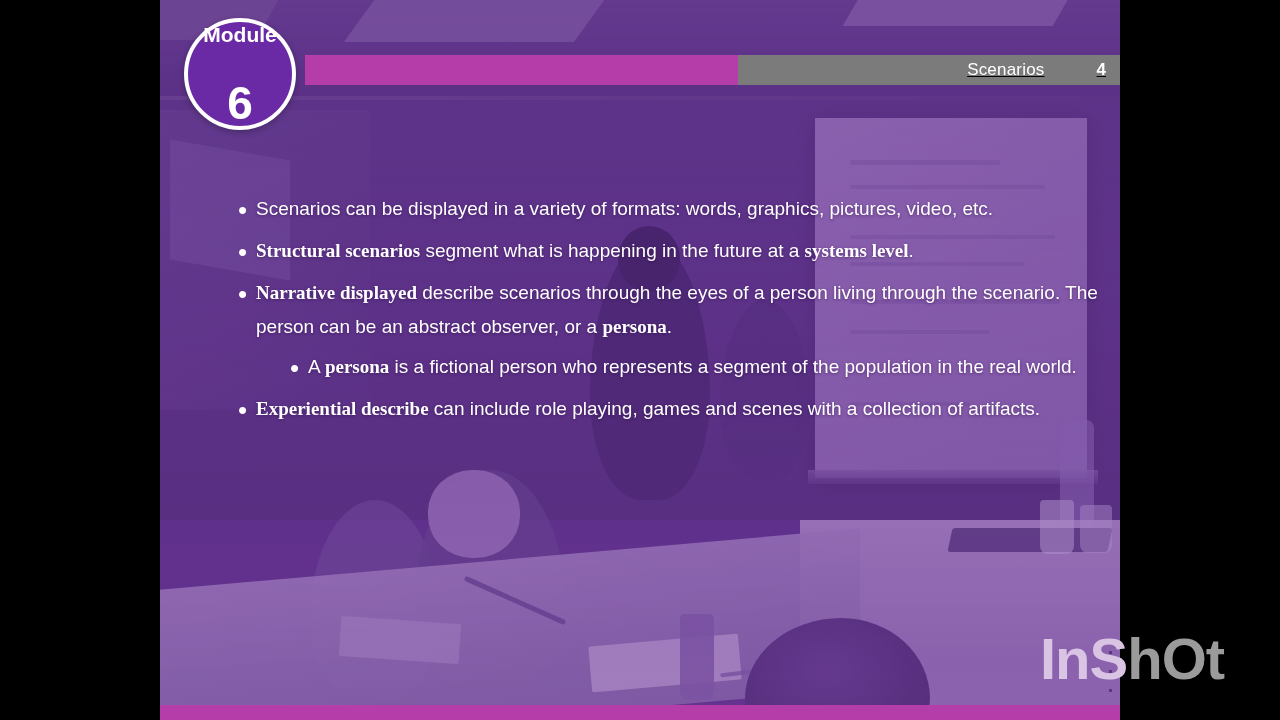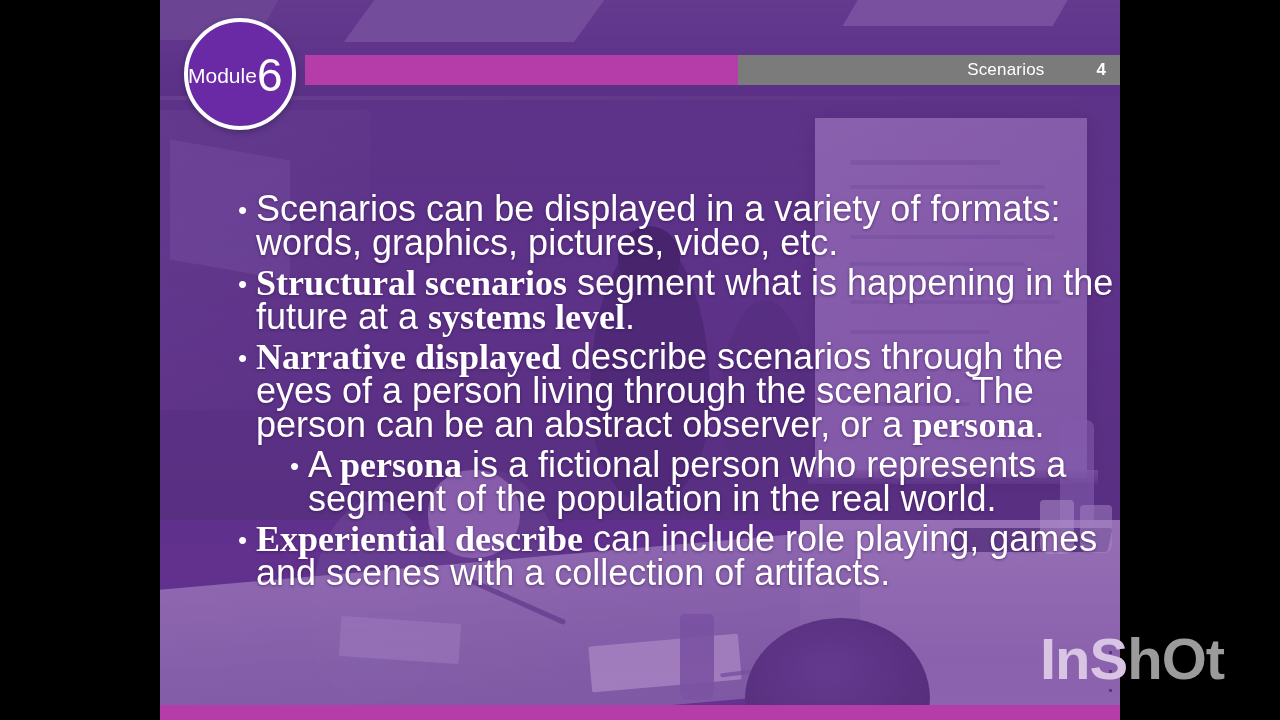--- a/index.html
+++ b/index.html
@@ -171,20 +171,21 @@
     background: #b43da9;
   }
   .band-gray {
     position: absolute;
     left: 433px; top: 0;
     width: 382px; height: 30px;
     background: #7b7b7b;
     display: flex;
     align-items: center;
     justify-content: flex-end;
+    text-decoration: underline;
   }
   .band-label {
     color: #ffffff;
     font-size: 17px;
     letter-spacing: .2px;
     margin-right: 52px;
   }
   .band-num {
     color: #ffffff;
     font-size: 17px;
@@ -195,24 +196,25 @@
   
   .module-badge {
     position: absolute;
     left: 24px; top: 18px;
     width: 112px; height: 112px;
     border-radius: 50%;
     background: #6a2aa5;
     border: 4px solid #ffffff;
     box-sizing: border-box;
     display: flex;
-    flex-direction: row;
+    flex-direction: column;
     align-items: center;
-    justify-content: flex-start;
+    justify-content: space-between;
     box-shadow: 0 2px 6px rgba(0,0,0,.28);
+    font-weight: bold;
   }
   .module-word {
     color: #ffffff;
     font-size: 21px;
     line-height: 1;
     margin-top: 2px;
   }
   .module-num {
     color: #ffffff;
     font-size: 46px;
@@ -248,21 +250,21 @@
     padding-left: 52px;
   }
   .bullet-dot {
     width: 18px;
     flex: 0 0 18px;
     font-size: 26px;
     line-height: 36px;
     color: #ffffff;
   }
   .bullet-text {
-    font-size: 36px;
+    font-size: 19px;
     line-height: 34px;
     text-shadow: 0 1px 3px rgba(45,10,70,.5);
   }
   .bullet-text b { font-weight: bold; font-family: Liberation Serif, serif; }
 
   
   .watermark {
     position: absolute;
     left: 1040px; top: 630px;
     font-size: 58px;

